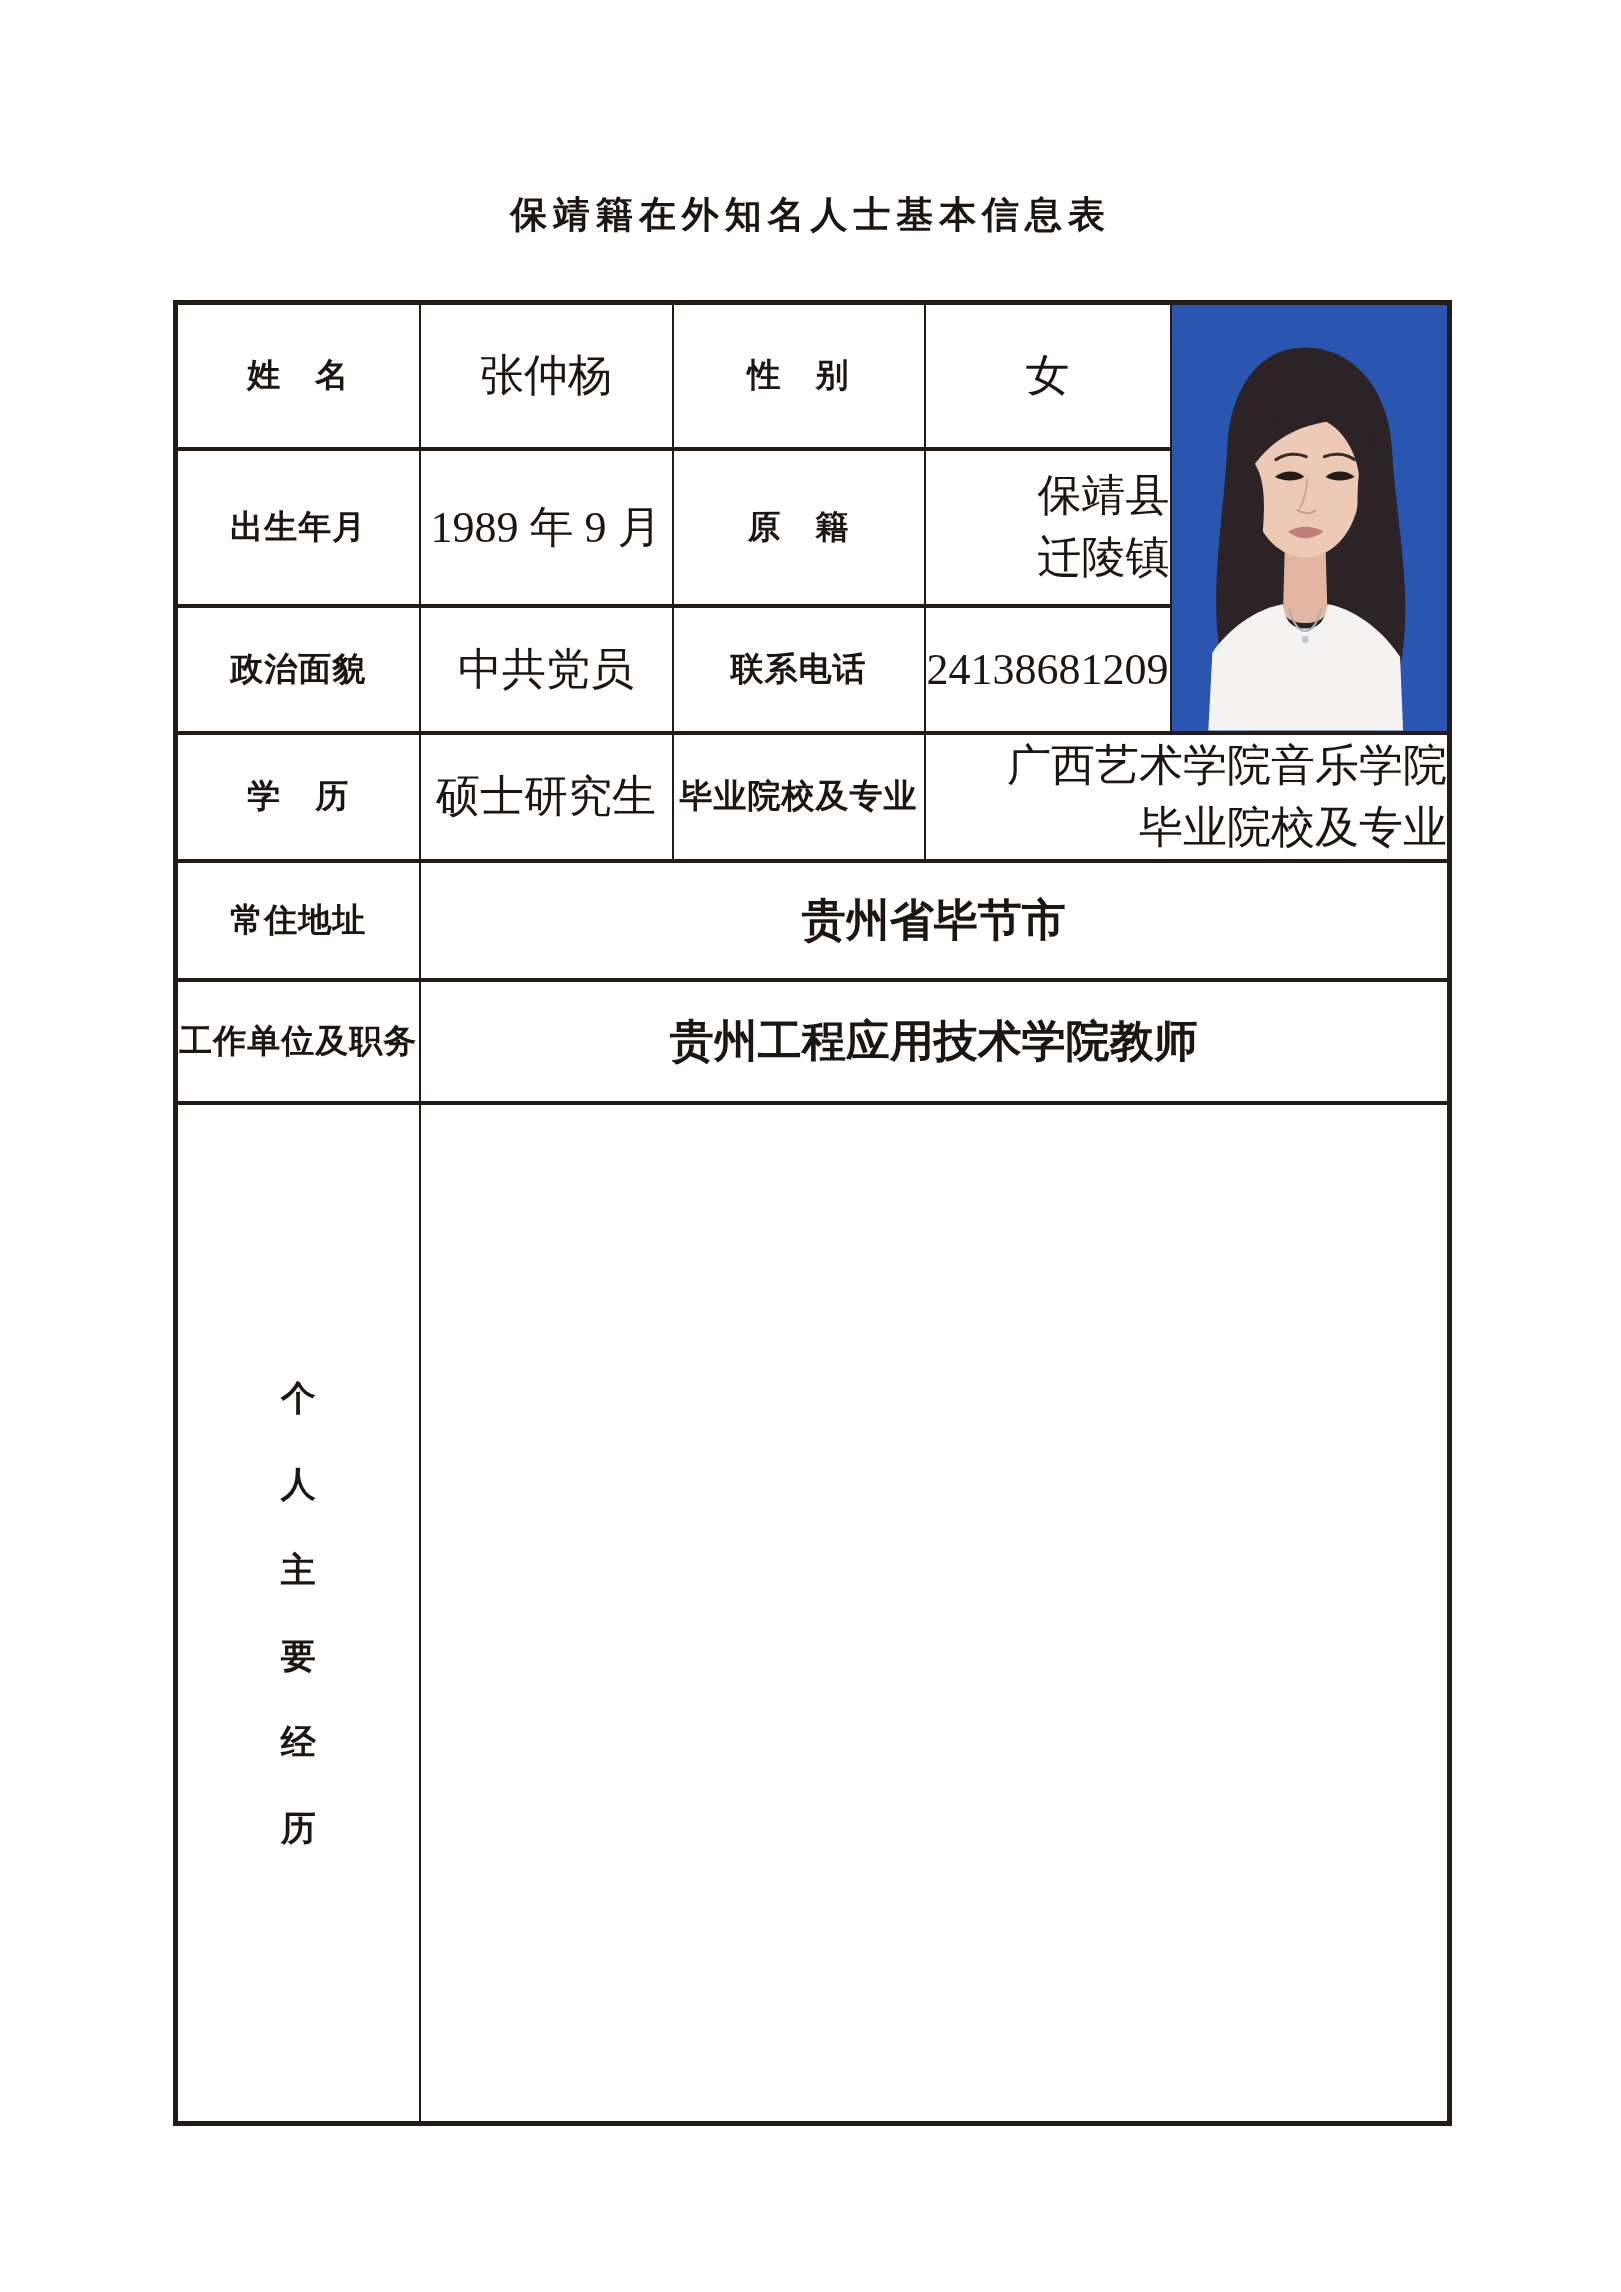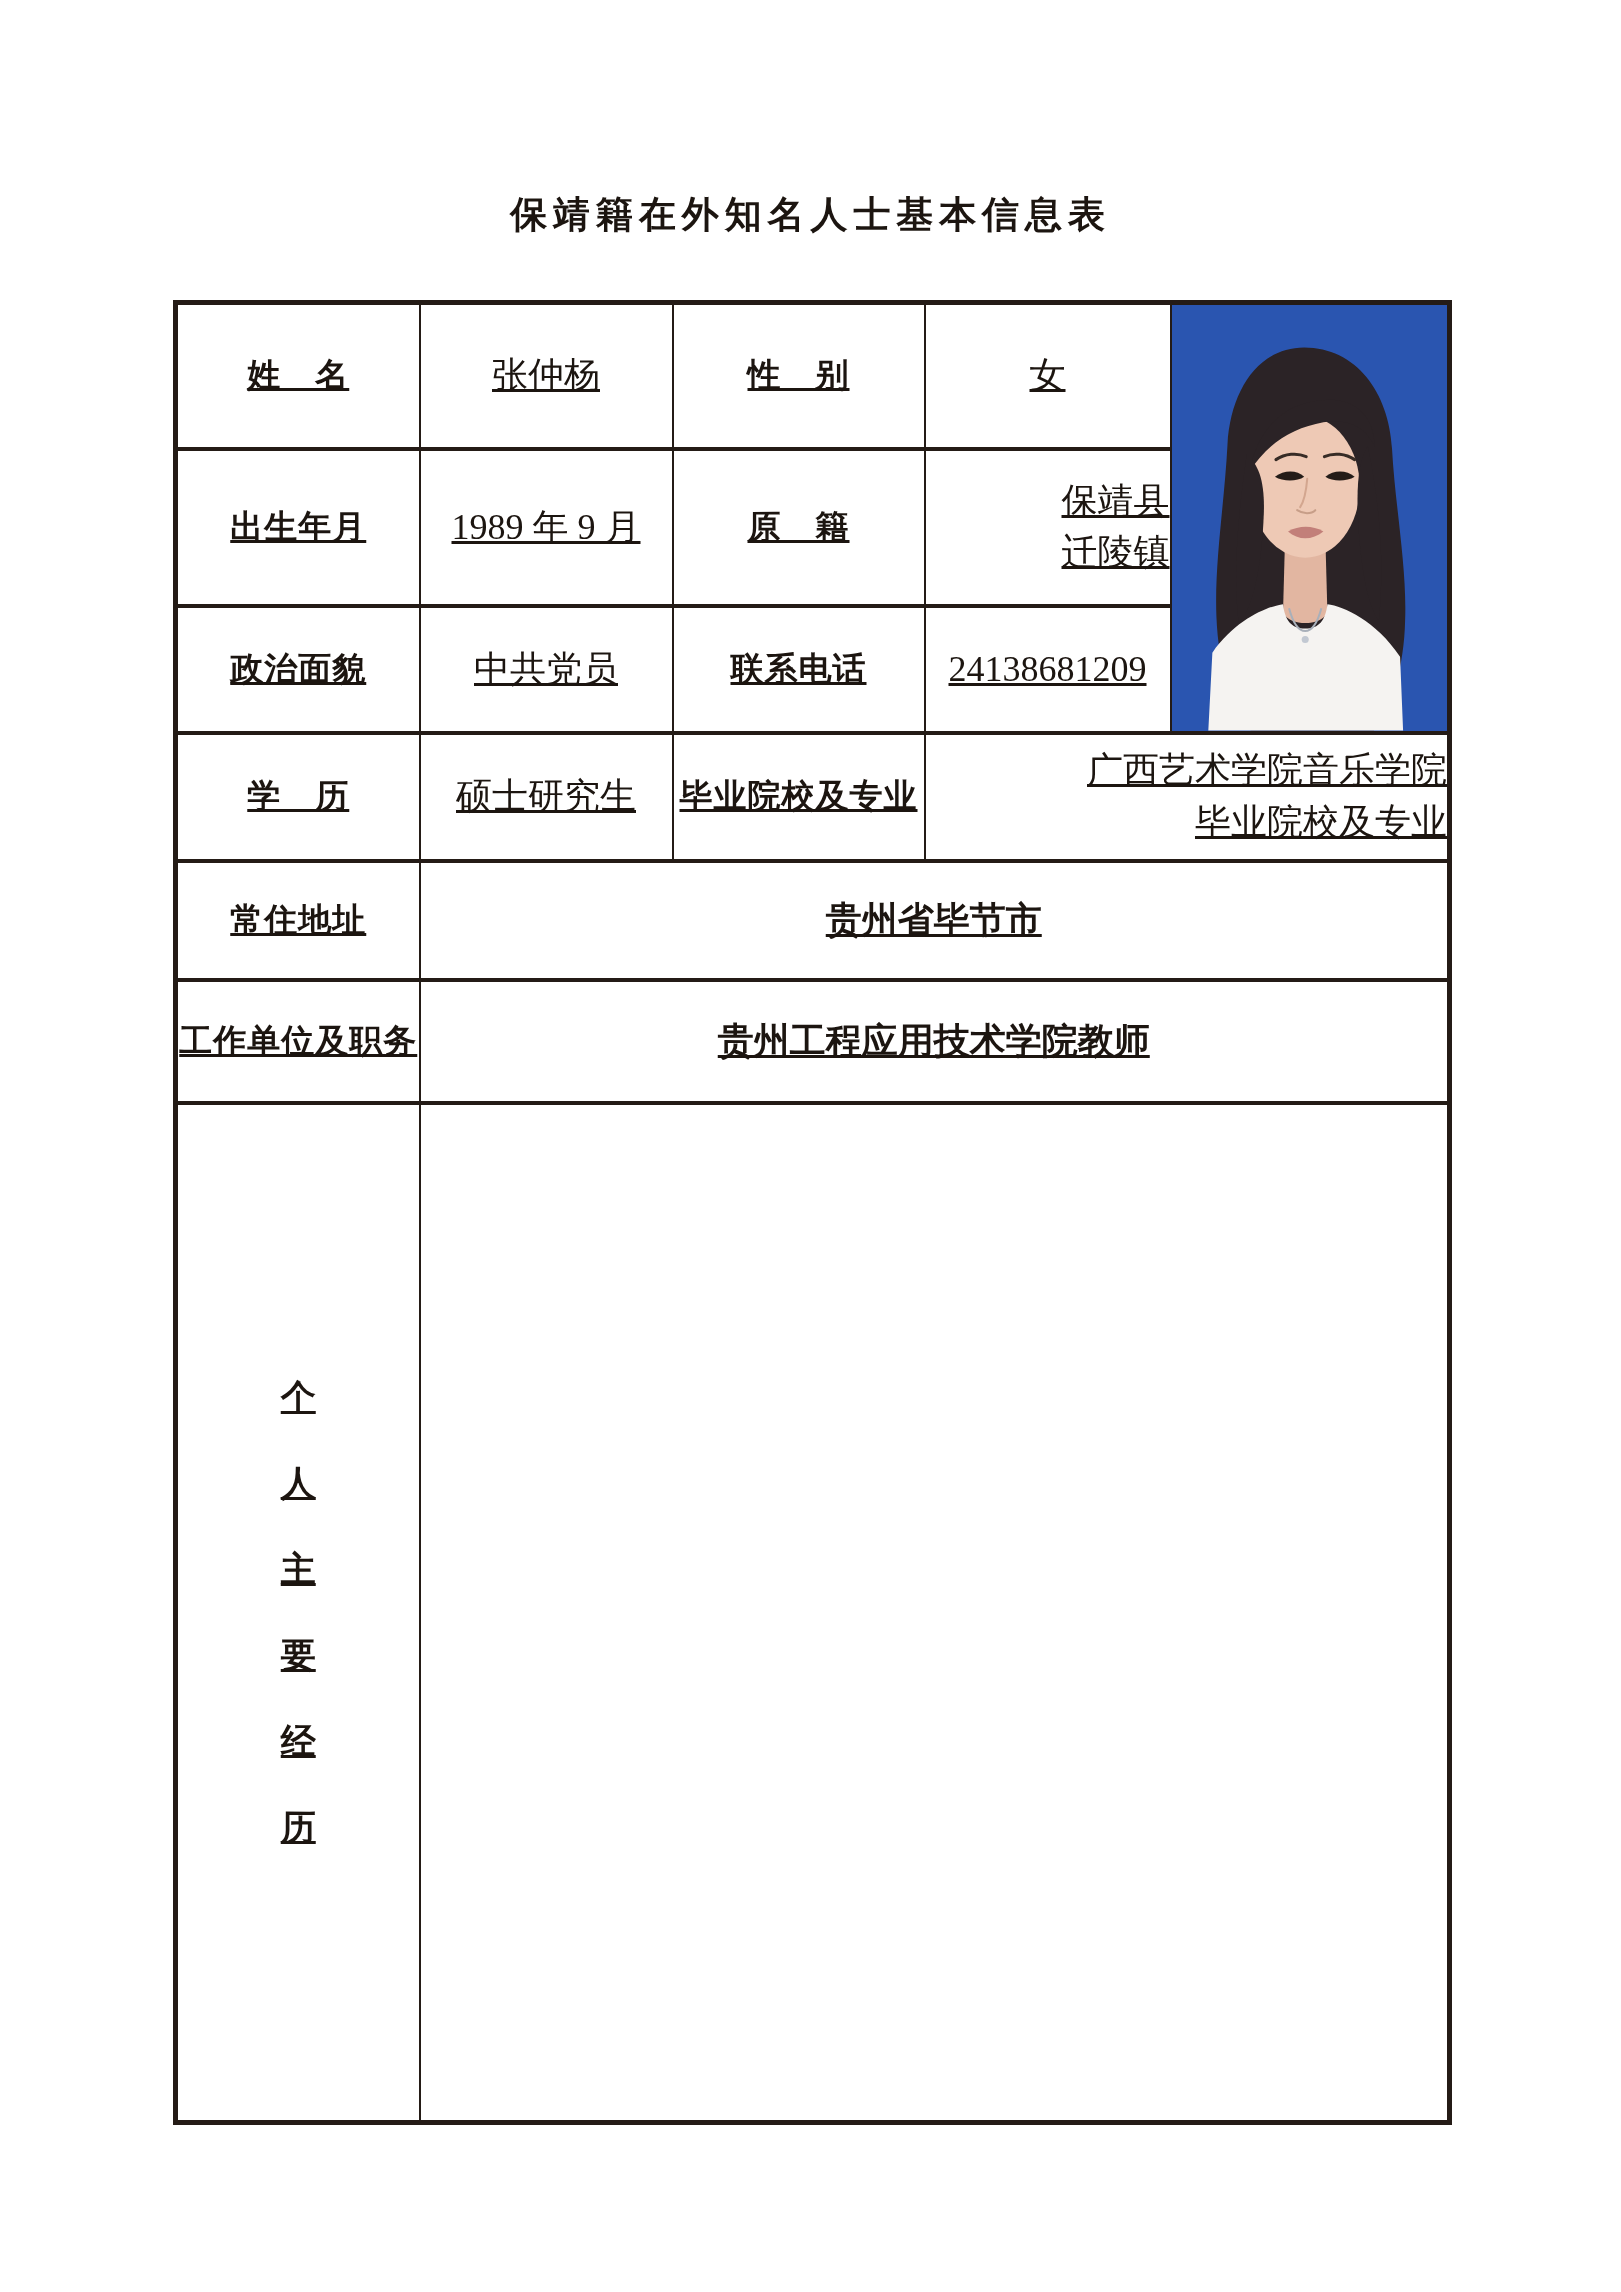--- a/index.html
+++ b/index.html
@@ -33,40 +33,39 @@
     color:var(--text);
     white-space:nowrap;
   }
   table.info-table{
     position:absolute;
     left:173px;top:300px;
     width:1274px;height:1820px;
     border-collapse:collapse;
     table-layout:fixed;
     border:5.9px solid var(--table-border);
-    text-decoration:underline;
   }
   table.info-table td{
     border:2.9px solid var(--table-border);
     border-top-width:4.9px;
     border-bottom-width:4.9px;
     text-align:center;
     vertical-align:middle;
     padding:0;
     overflow:hidden;
   }
   td.lbl{
     font-family:"Liberation Sans", sans-serif;
     font-weight:700;
     font-size:33px;
     letter-spacing:1px;
   }
   td.val{
     font-family:"Liberation Serif", serif;
-    font-size:36px;
+    font-size:44px;
   }
   td.val.bold{font-weight:700;}
   .line{line-height:1.42;text-align:right;}
   td.photo-cell{
     padding:8.8px 4.9px 4.9px 4.9px;
     vertical-align:top;
   }
   .photo-frame{
     width:100%;height:100%;
     background:var(--photo-background);

